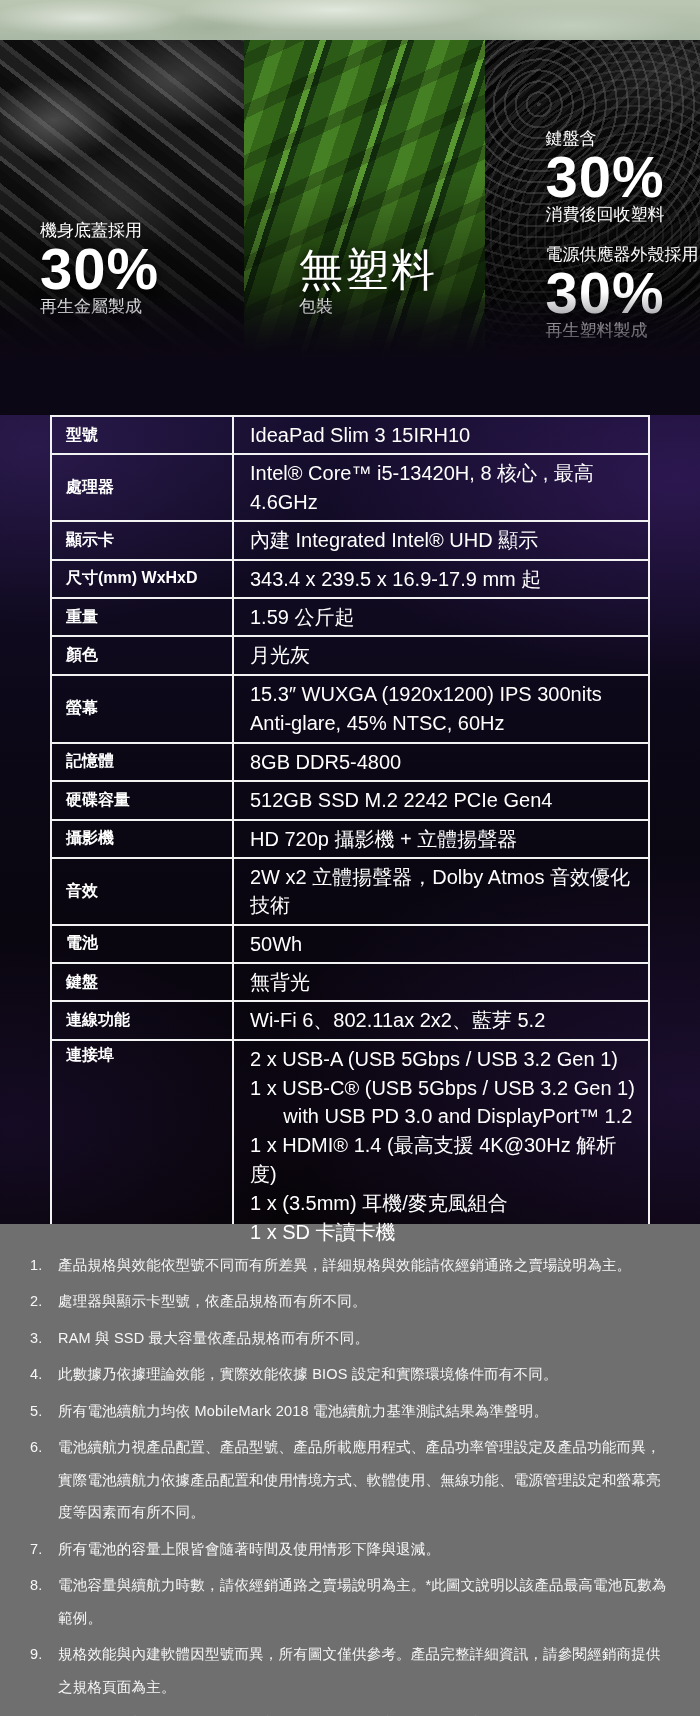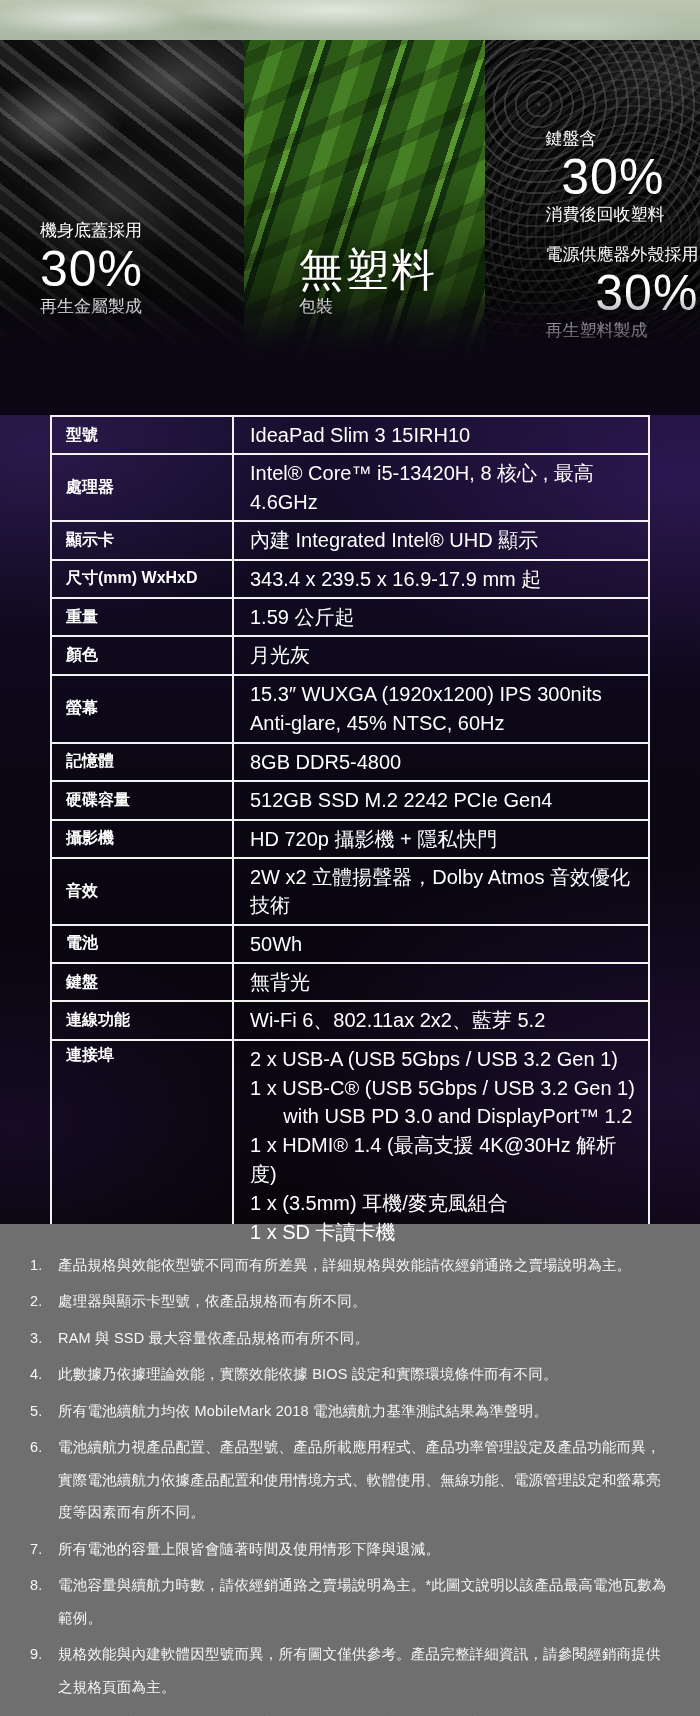--- a/index.html
+++ b/index.html
@@ -49,21 +49,21 @@
     width:233px;
     background:
       radial-gradient(150px 90px at 85% 10%, rgba(120,120,120,.22), transparent 70%),
       repeating-radial-gradient(circle at 25% 20%, rgba(110,110,110,.38) 0 2px, transparent 2px 11px),
       repeating-radial-gradient(circle at 70% 60%, rgba(85,85,85,.30) 0 2px, transparent 2px 9px),
       repeating-linear-gradient(-42deg, #050505 0 5px, #1e1e1e 5px 9px, #0a0a0a 9px 16px, #151515 16px 20px),
       #090909;
   }
   .panel-text { position:absolute; z-index:2; color:#fff; text-shadow:0 1px 8px rgba(0,0,0,.85); }
   .pt-small { font-size:17px; line-height:26px; font-weight:400; }
-  .pt-big   { font-size:50px; line-height:50px; font-weight:400; letter-spacing:1px;text-align:right; }
+  .pt-big   { font-size:58px; line-height:50px; font-weight:700; letter-spacing:1px; }
   .pt-huge  { font-size:44px; line-height:48px; font-weight:300; letter-spacing:2px; }
   .panel-metal .panel-text   { left:40px; bottom:42px; }
   .panel-bamboo .panel-text  { left:55px; bottom:42px; }
   .panel-pellets .block-keyboard { left:60px; top:86px; }
   .panel-pellets .block-adapter  { left:60px; top:202px; }
   .hero-fade {
     position:absolute; left:0; right:0; bottom:0; height:70px; z-index:3; pointer-events:none;
     background:linear-gradient(180deg, rgba(12,7,20,0), rgba(12,7,20,.92) 92%, #0c0714 100%);
   }
 
@@ -182,21 +182,21 @@
           <tr>
     <th>記憶體</th>
     <td>8GB DDR5-4800</td>
   </tr>
           <tr>
     <th>硬碟容量</th>
     <td>512GB SSD M.2 2242 PCIe Gen4</td>
   </tr>
           <tr>
     <th>攝影機</th>
-    <td>HD 720p 攝影機 + 隱私快門</td>
+    <td>HD 720p 攝影機 + 立體揚聲器</td>
   </tr>
           <tr>
     <th>音效</th>
     <td>2W x2 立體揚聲器，Dolby Atmos 音效優化技術</td>
   </tr>
           <tr>
     <th>電池</th>
     <td>50Wh</td>
   </tr>
           <tr>

